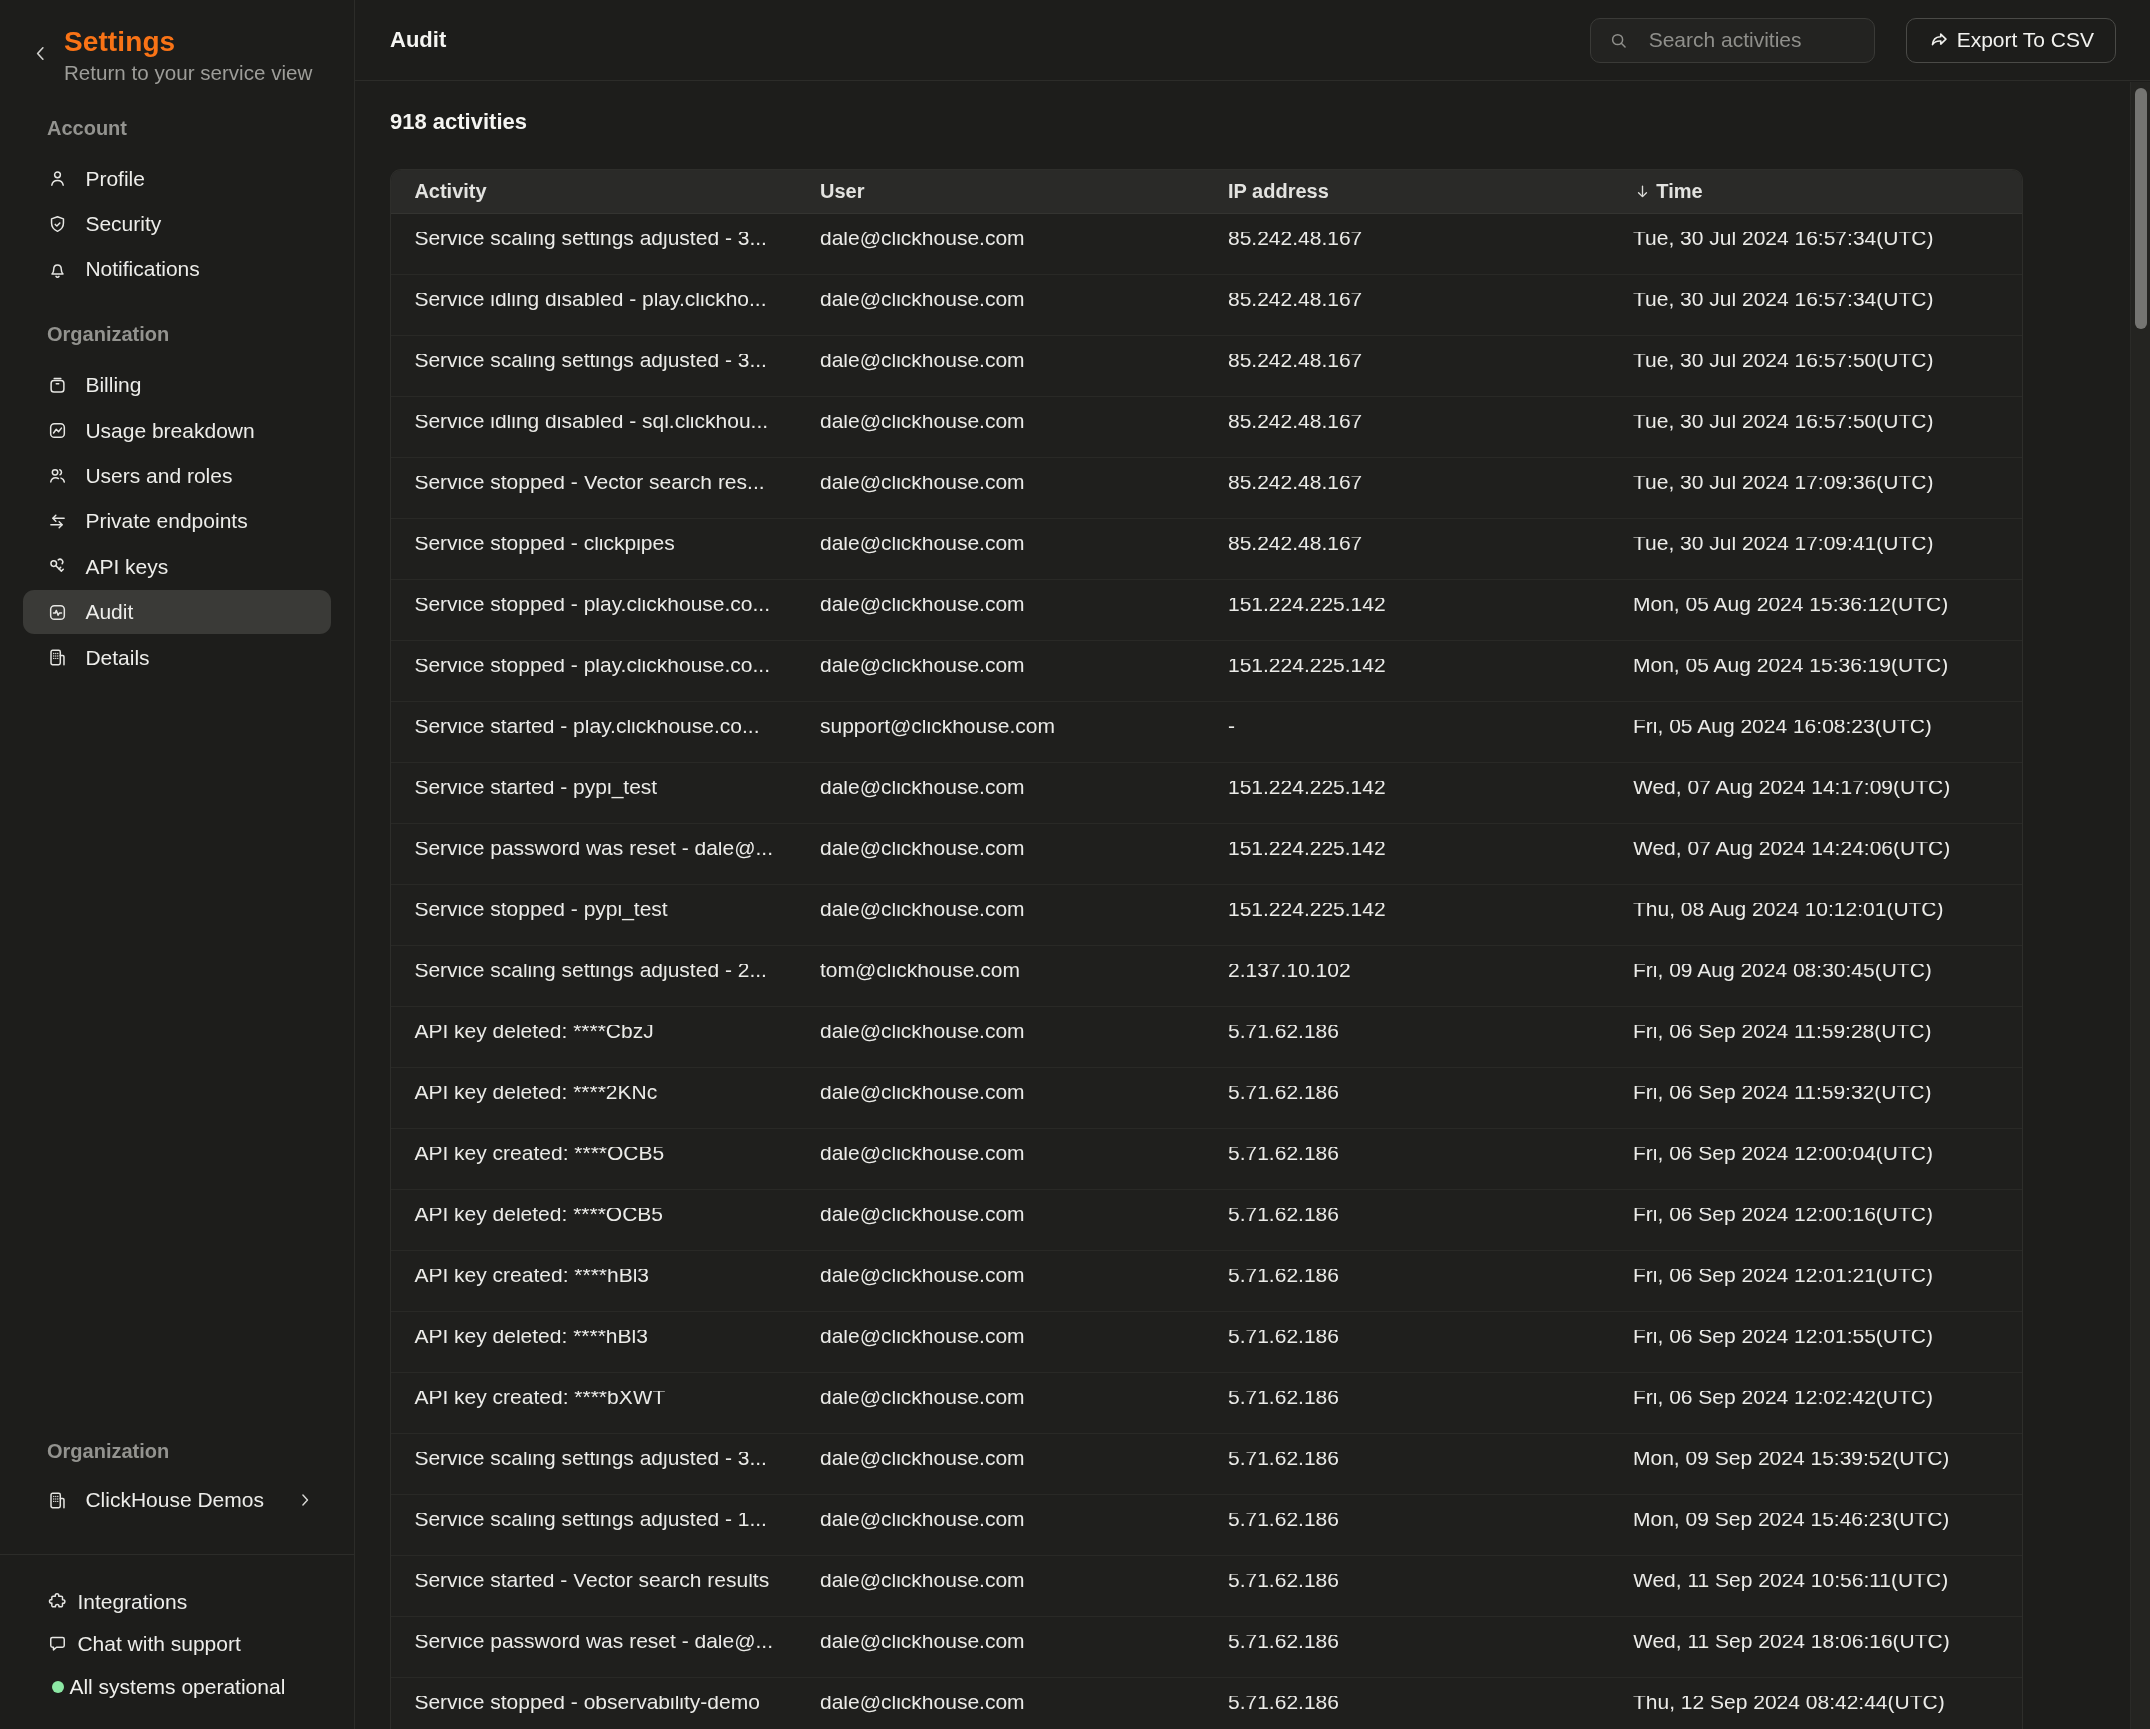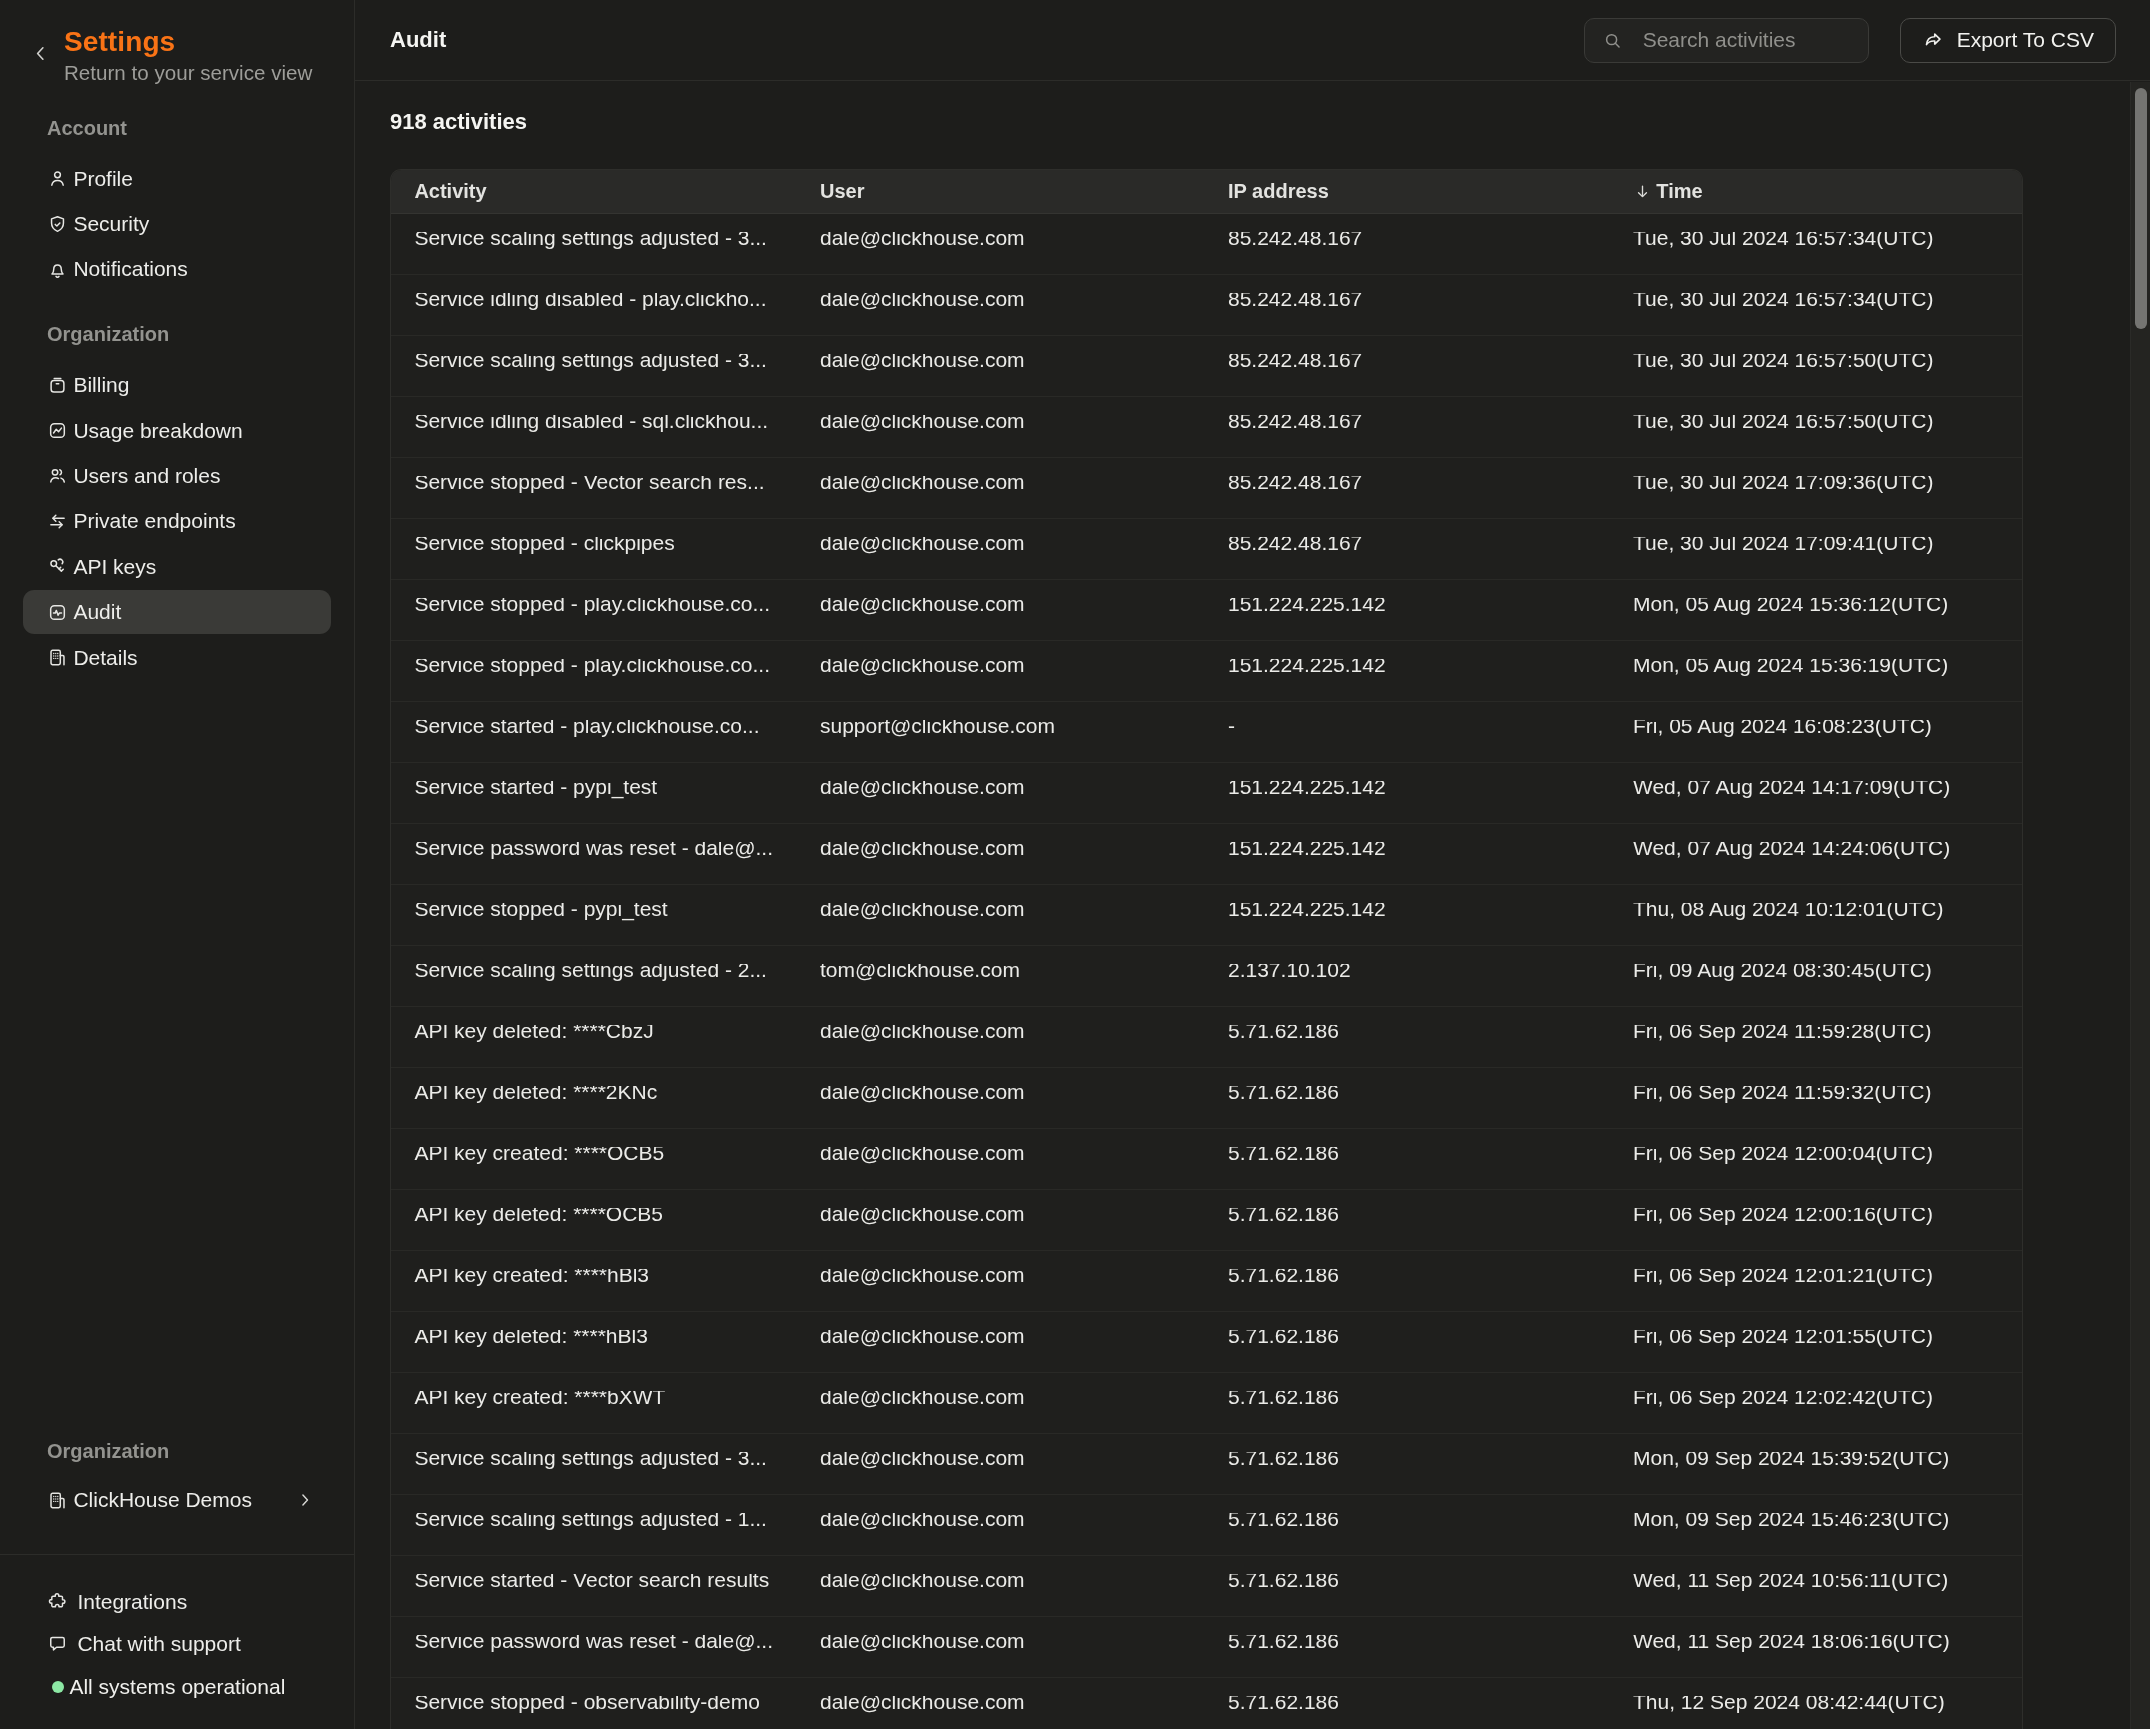--- a/index.html
+++ b/index.html
@@ -23,21 +23,21 @@
     display:flex; align-items:center; justify-content:center; color:#cfcfcc; cursor:pointer; }
   .sb-title { position:absolute; top:25.5px; left:64px; font-size:28px; font-weight:700; color:#f97316; letter-spacing:0.1px; }
   .sb-subtitle { position:absolute; top:61px; left:64px; font-size:20.6px; color:#9d9d99; }
 
   #nav-sections { position:absolute; top:118px; left:0; right:0; }
   .section-label { font-size:20px; font-weight:600; color:#93938f; margin:0 0 17.7px 47px; height:21px; line-height:21px; }
   .section-label.gap { margin-top:33px; }
   .nav-list { display:block; }
   .nav-item {
     height:44px; margin:0 23.4px 1.4px 23.4px; border-radius:11.3px;
-    display:flex; align-items:center; gap:5px; padding-left:24px;
+    display:flex; align-items:center; gap:17px; padding-left:24px;
     font-size:21px; font-weight:500; color:#ededea; cursor:pointer;
   }
   .nav-item.selected { background:#3a3a37; }
   .nav-ic { width:21px; height:21px; flex:0 0 21px; display:flex; align-items:center; justify-content:center; color:#e6e6e3; }
   .nav-label { white-space:nowrap; }
 
   .sb-bottom { position:absolute; left:0; right:0; bottom:0; height:289px; }
   .sb-bottom .section-label { position:absolute; top:0; margin:0 0 0 47px; }
   .org-switcher { position:absolute; top:37px; left:0; right:0; margin:0 23.4px; }
   .org-switcher .chev { margin-left:auto; margin-right:15.6px; color:#d9d9d6; display:flex; }
@@ -65,21 +65,21 @@
   .searchbox .s-ic { color:#8f8f8b; display:flex; }
   .searchbox input {
     background:transparent; border:none; outline:none;
     font-family:"Liberation Sans", sans-serif;
     font-size:21px; color:#e8e8e5; width:213px;
   }
   .searchbox input::placeholder { color:#8f8f8b; }
   .export-btn {
     margin-left:31px; height:45px; padding:0 21px;
     background:transparent; border:1.4px solid #4a4a47; border-radius:10px;
-    display:flex; align-items:center; gap:12px;
+    display:flex; align-items:center; gap:6px;
     font-family:"Liberation Sans", sans-serif;
     font-size:21px; font-weight:500; color:#f2f2ef; cursor:pointer;
   }
   .export-btn .e-ic { display:flex; color:#f0f0ed; }
 
   .content { padding:0 0 0 35px; }
   .count { margin-top:28px; font-size:22px; font-weight:700; color:#f5f5f2; height:23px; }
 
   .table {
     margin-top:37px; width:1633px;

